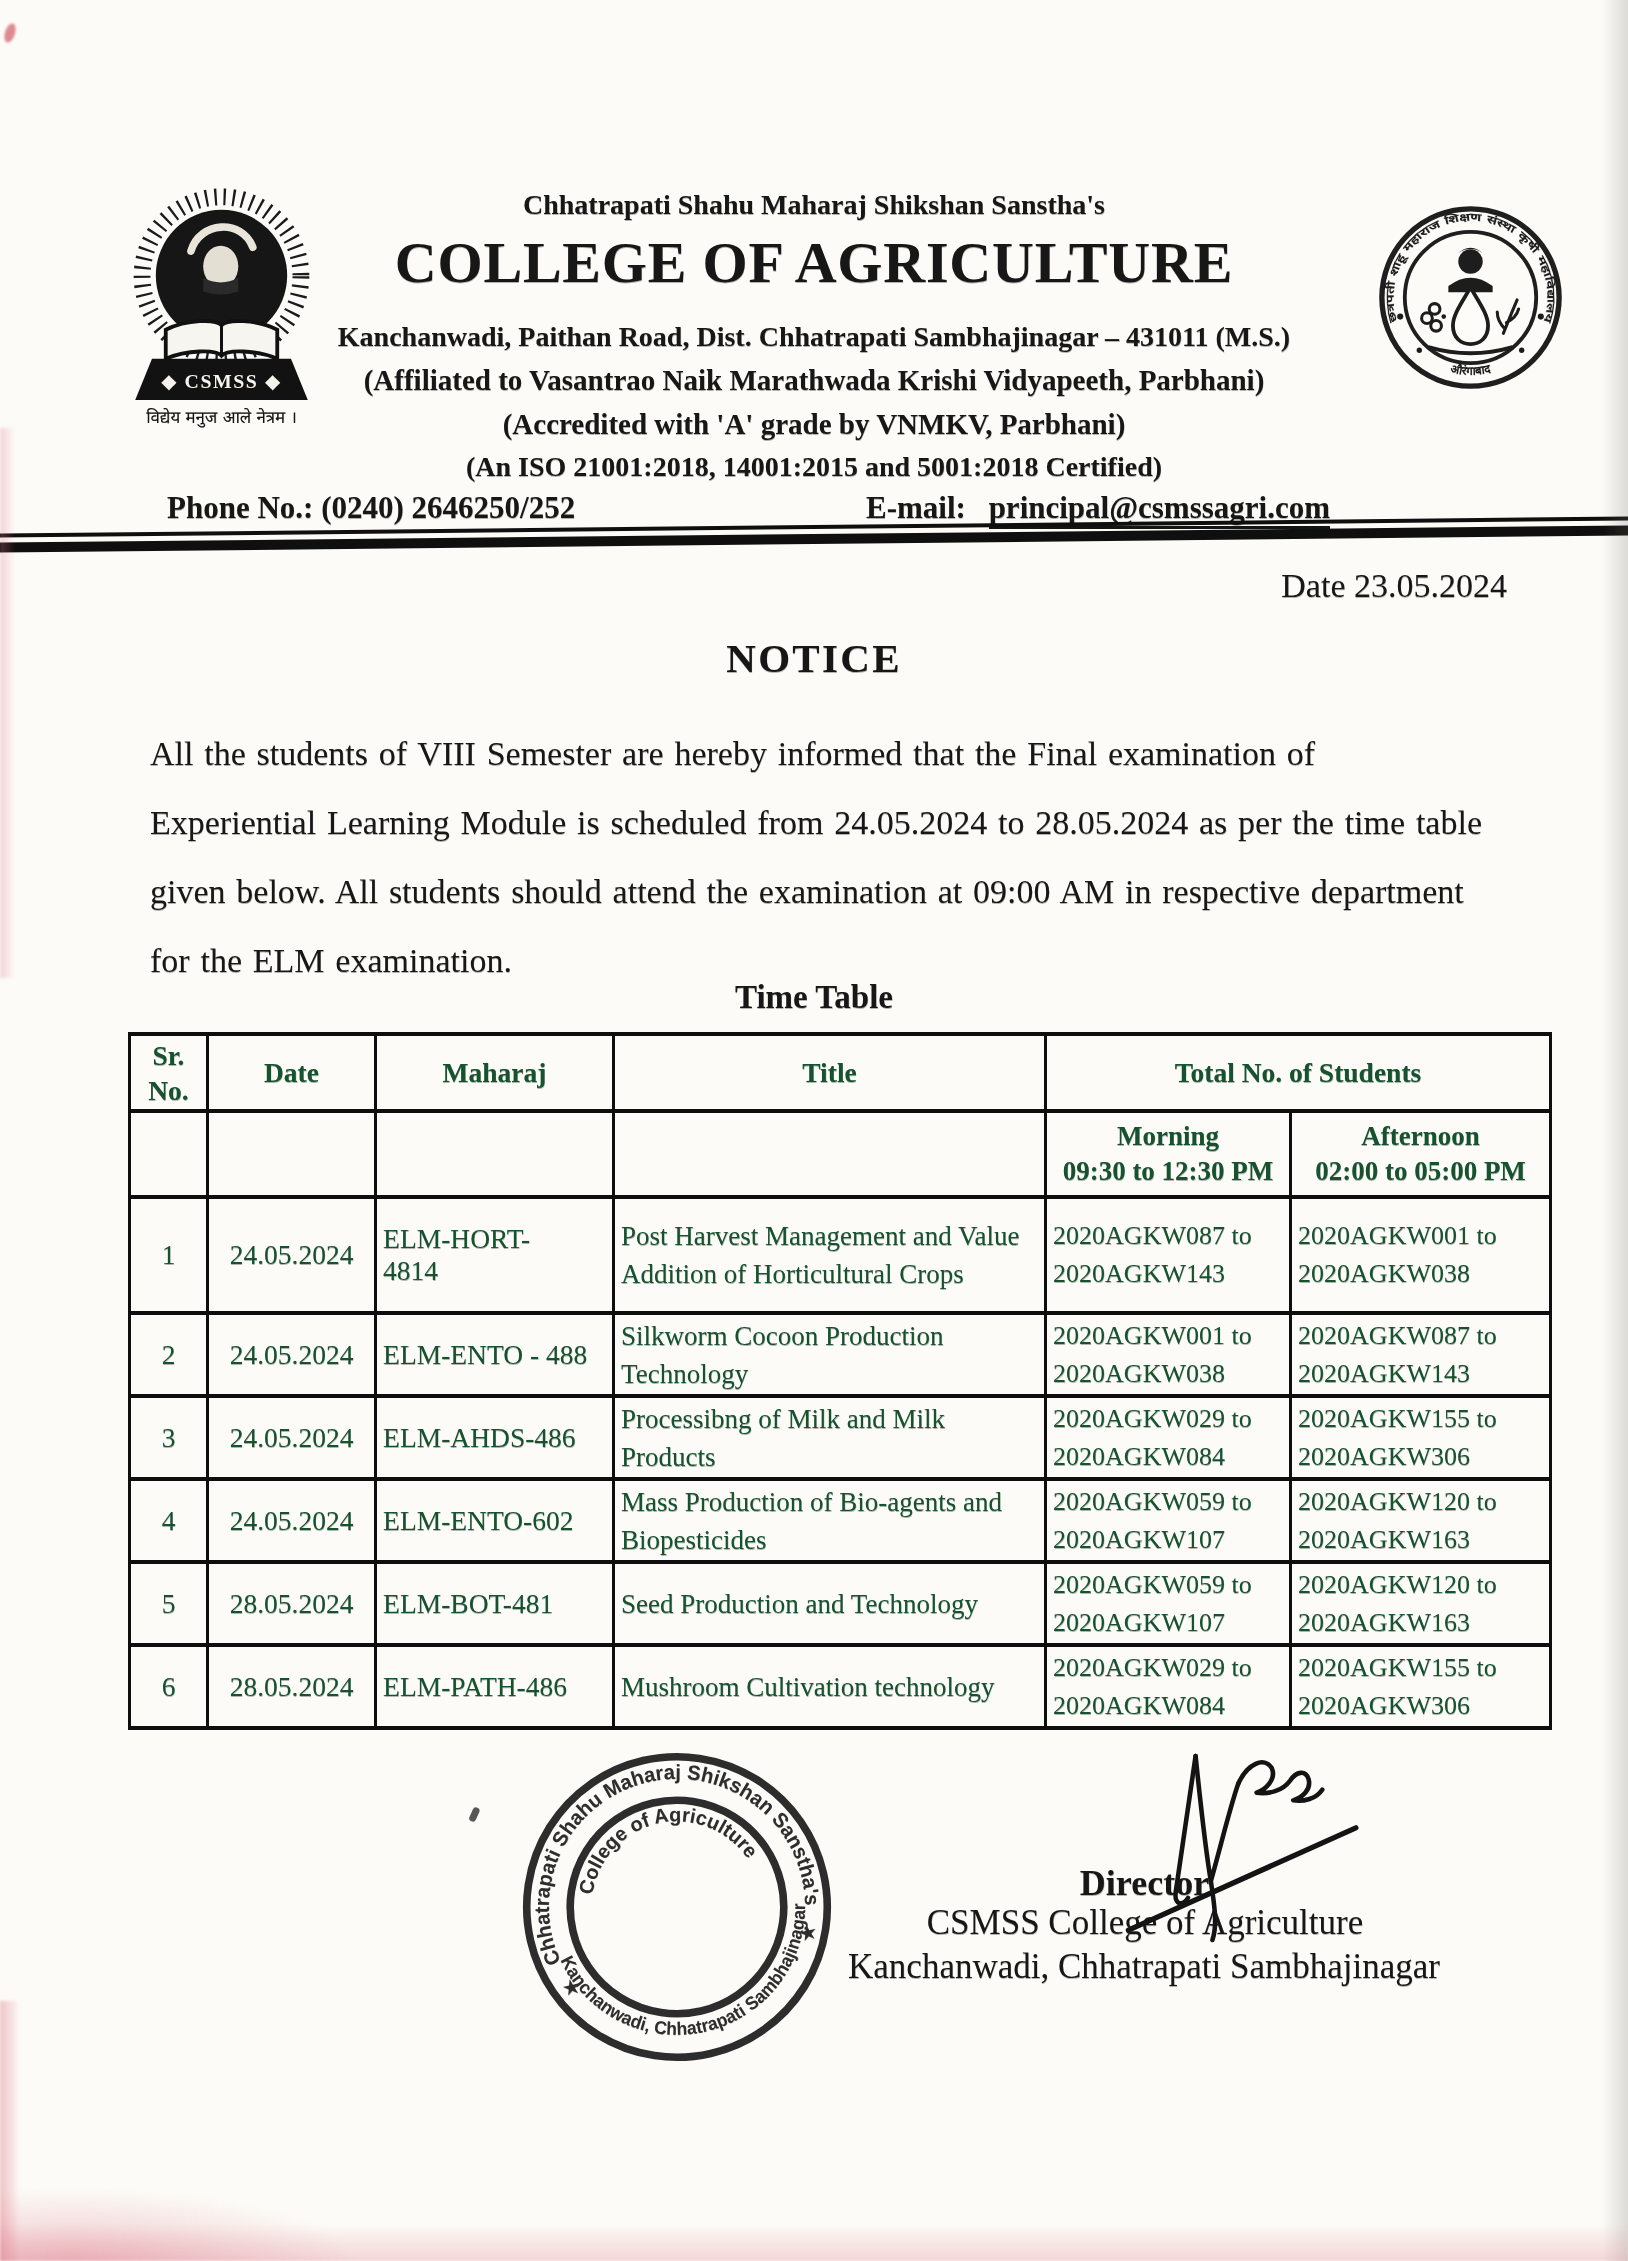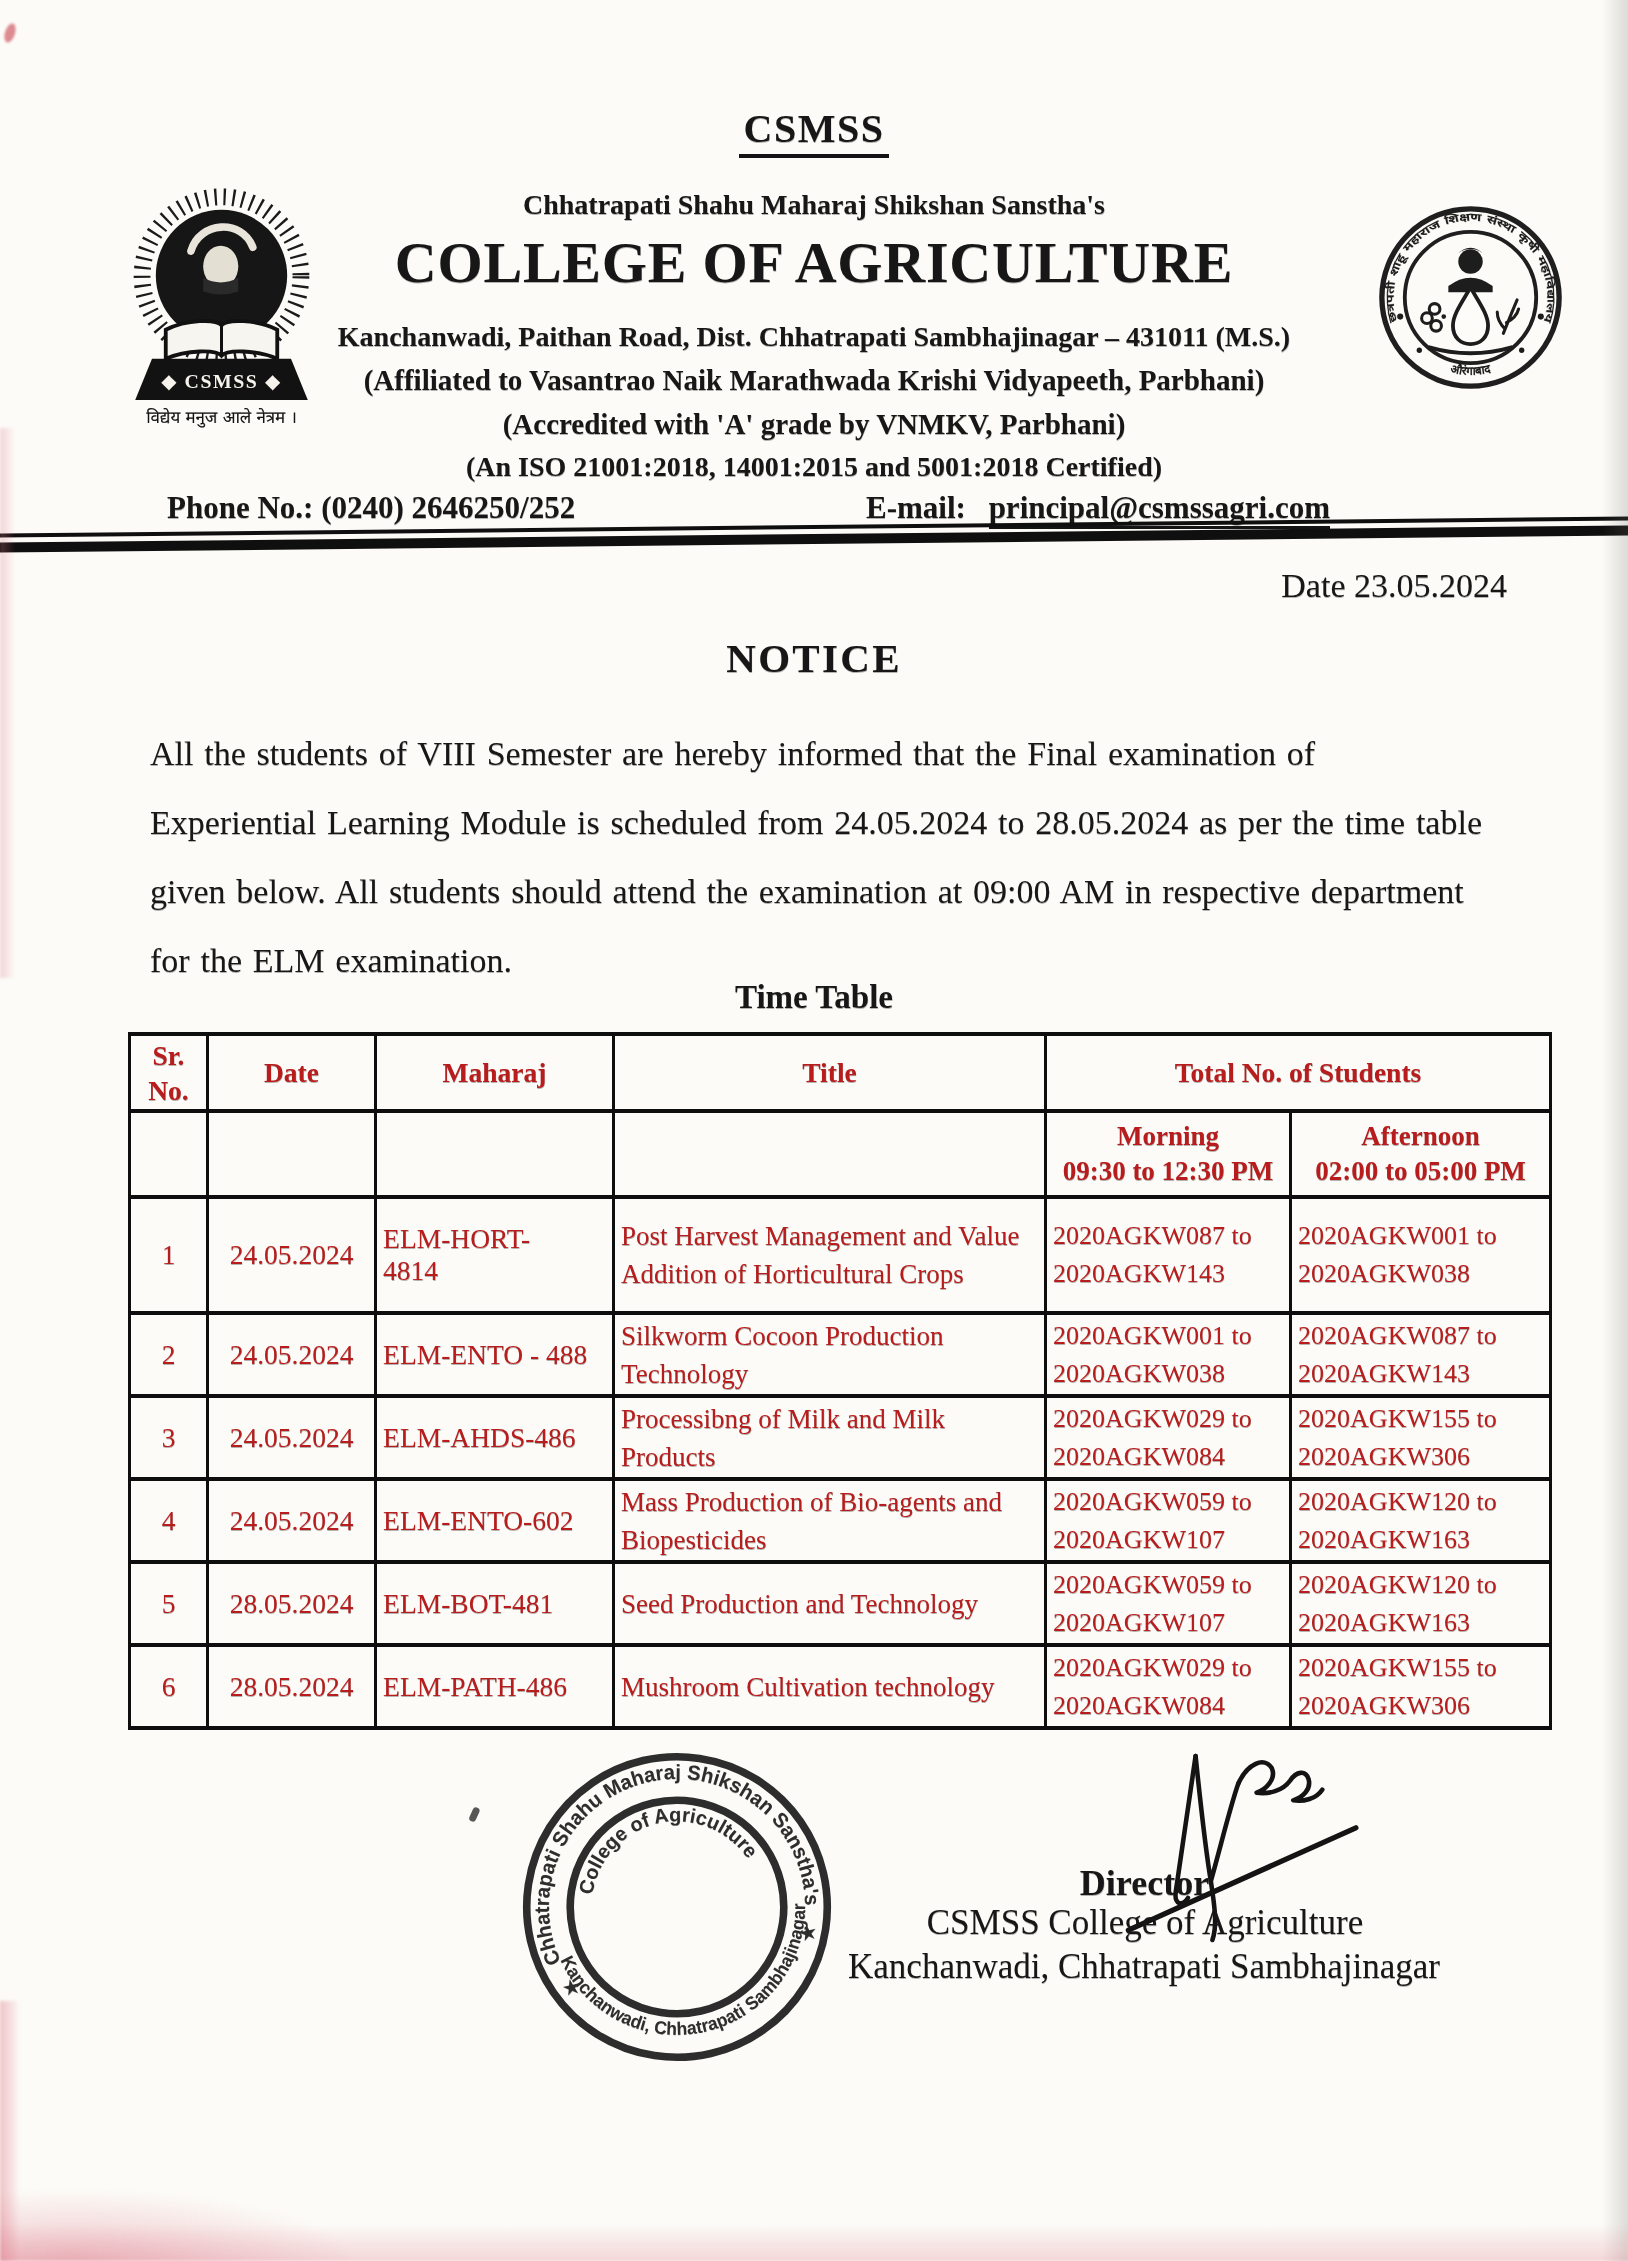--- a/index.html
+++ b/index.html
@@ -36,21 +36,21 @@
 
   
   .notice-title{top:634px;font-size:41px;letter-spacing:2.3px;}
   .notice-body{top:719px;left:150px;width:1333px;font-size:34px;line-height:69px;word-spacing:2.3px;text-align:left;}
 
   
   .tt-title{top:979px;font-size:33px;}
   table.tt{
     position:absolute;top:1032px;left:128px;width:1422px;
     border-collapse:collapse;table-layout:fixed;
-    font-size:27.5px;color:#b91c1c;padding-left:44px;
+    font-size:27.5px;color:#14532d;padding-left:44px;
   }
   table.tt th,table.tt td{
     border:3.1px solid #0e0e0e;border-top-width:4.6px;border-bottom-width:4.6px;
     vertical-align:middle;padding:1.5px 6.1px;
   }
   table.tt thead th{font-weight:bold;text-align:center;}
   .h-two{line-height:35px;}
   .h-time{font-size:27px;}
   .c-sr{text-align:center;}
   .c-date{text-align:center;}
@@ -124,21 +124,20 @@
       <path d="M125,112 C138,134 148,148 148,162 C148,177 138,186 125,186 C112,186 102,177 102,162 C102,148 112,134 125,112 Z" fill="#fdfcf8" stroke="#1d1d1d" stroke-width="5"></path>
       <circle cx="78" cy="140" r="7" fill="none" stroke="#1d1d1d" stroke-width="4"></circle>
       <circle cx="68" cy="152" r="7" fill="none" stroke="#1d1d1d" stroke-width="4"></circle>
       <circle cx="80" cy="162" r="7" fill="none" stroke="#1d1d1d" stroke-width="4"></circle>
       <circle cx="90" cy="150" r="3" fill="#1d1d1d"></circle>
       <path d="M168,172 C176,152 180,142 186,128 M172,158 C180,154 186,148 188,140 M170,166 C164,160 160,152 160,144" fill="none" stroke="#1d1d1d" stroke-width="4" stroke-linecap="round"></path>
       <path d="M70,190 Q125,206 180,190" fill="none" stroke="#1d1d1d" stroke-width="5"></path>
     </svg>
   </div>
 
-  <div class="abs ctr org-short b"><span>CSMSS</span></div>
   <div class="abs ctr society b">Chhatrapati Shahu Maharaj Shikshan Sanstha's</div>
   <div class="abs ctr college b">COLLEGE OF AGRICULTURE</div>
   <div class="abs ctr addr b">Kanchanwadi, Paithan Road, Dist. Chhatrapati Sambhajinagar – 431011 (M.S.)</div>
   <div class="abs ctr affil b">(Affiliated to Vasantrao Naik Marathwada Krishi Vidyapeeth, Parbhani)</div>
   <div class="abs ctr accred b">(Accredited with 'A' grade by VNMKV, Parbhani)</div>
   <div class="abs ctr iso b">(An ISO 21001:2018, 14001:2015 and 5001:2018 Certified)</div>
 
   <div class="abs contact">
     <span class="phone">
       <span>Phone No.:</span>

